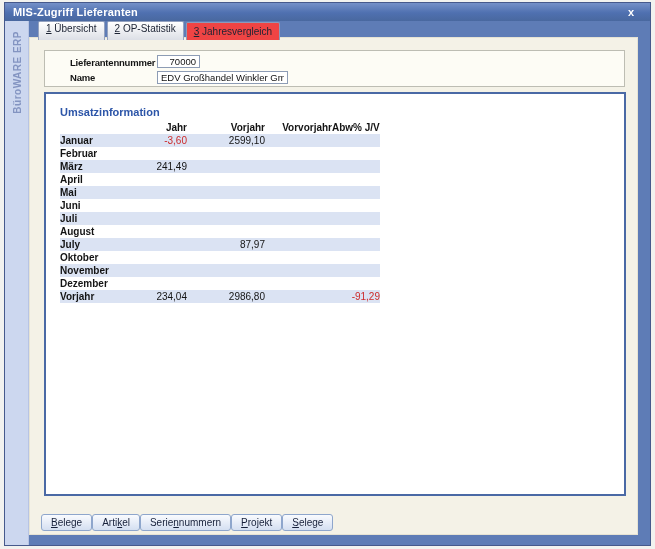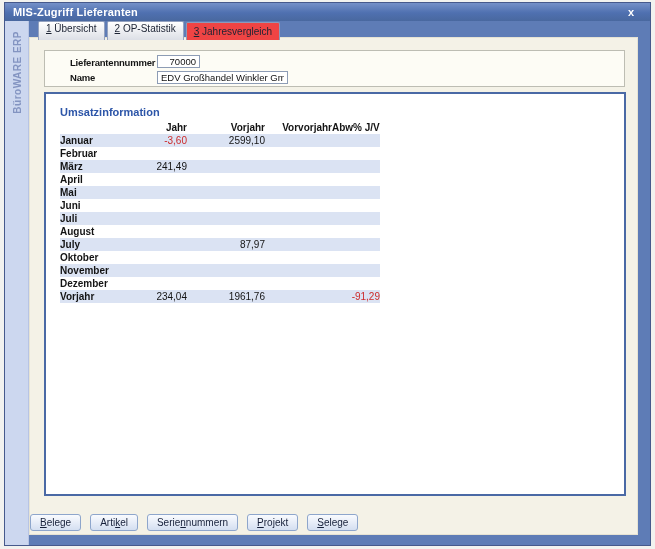--- a/index.html
+++ b/index.html
@@ -126,22 +126,22 @@
   }
   table.umsatz th { font-weight: bold; text-align: right; }
   table.umsatz th.monthcol { text-align: left; }
   table.umsatz td.month { font-weight: bold; text-align: left; }
   table.umsatz td.num { text-align: right; }
   table.umsatz tbody tr:nth-child(odd) { background: #dbe3f3; }
   table.umsatz .neg { color: #cc2a2a; }
 
   
   .btnrow {
-    position: absolute; left: 0; bottom: 3px;
-    display: flex; gap: 9px;
+    position: absolute; left: 11px; bottom: 3px;
+    display: flex; gap: 0;
   }
   .btn {
     height: 17px; line-height: 15px;
     padding: 0 9px;
     font-size: 10px; color: #16203a;
     background: linear-gradient(#f9fbfe 0%, #e7edf8 50%, #d4dff1 100%);
     border: 1px solid #8ea6cc; border-radius: 3px;
     cursor: default; white-space: nowrap;
   }
   .btn .key { text-decoration: underline; }
@@ -285,21 +285,21 @@
               <tr>
                   <td class="month">Dezember</td>
                   <td class="num"></td>
                   <td class="num"></td>
                   <td class="num"></td>
                   <td class="num"></td>
                 </tr>
               <tr>
                   <td class="month">Vorjahr</td>
                   <td class="num">234,04</td>
-                  <td class="num">1961,76</td>
+                  <td class="num">2986,80</td>
                   <td class="num"></td>
                   <td class="num neg">-91,29</td>
                 </tr>
             </tbody>
           </table>
         </div>
 
         <div class="btnrow">
           <button class="btn"><span></span><span class="key">B</span><span>elege</span></button>
           <button class="btn"><span>Arti</span><span class="key">k</span><span>el</span></button>

